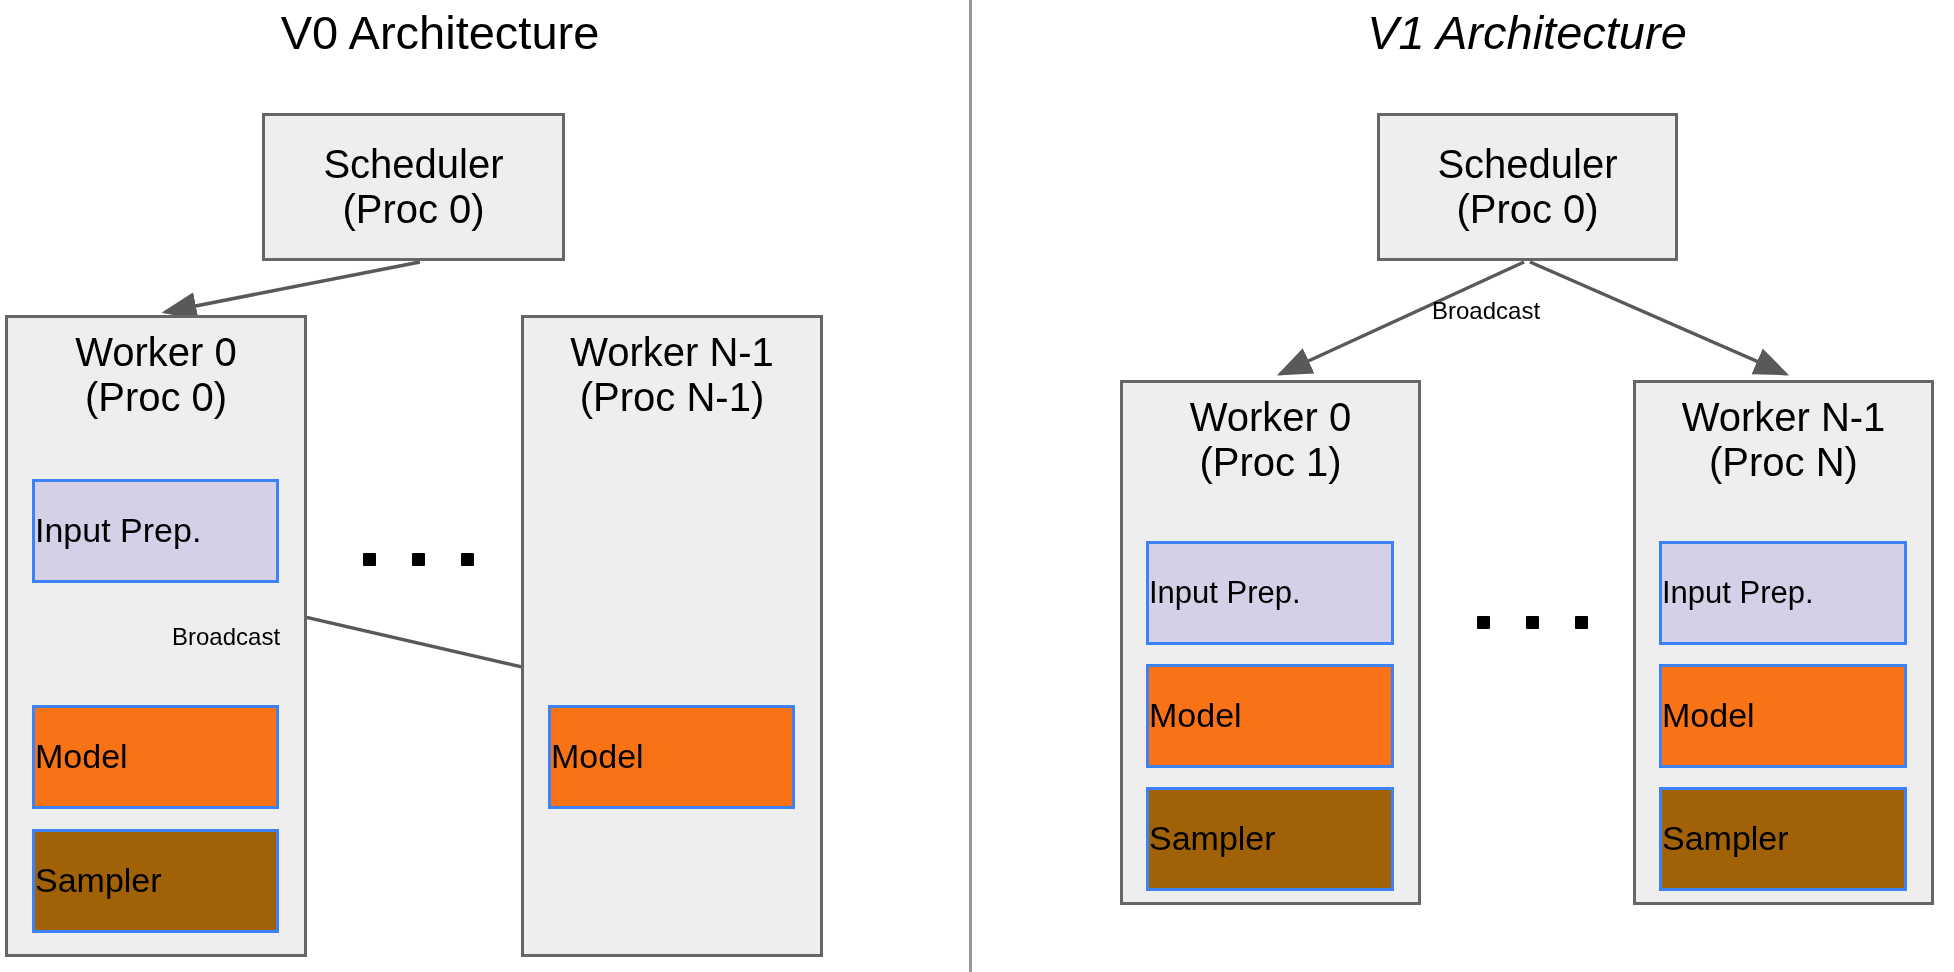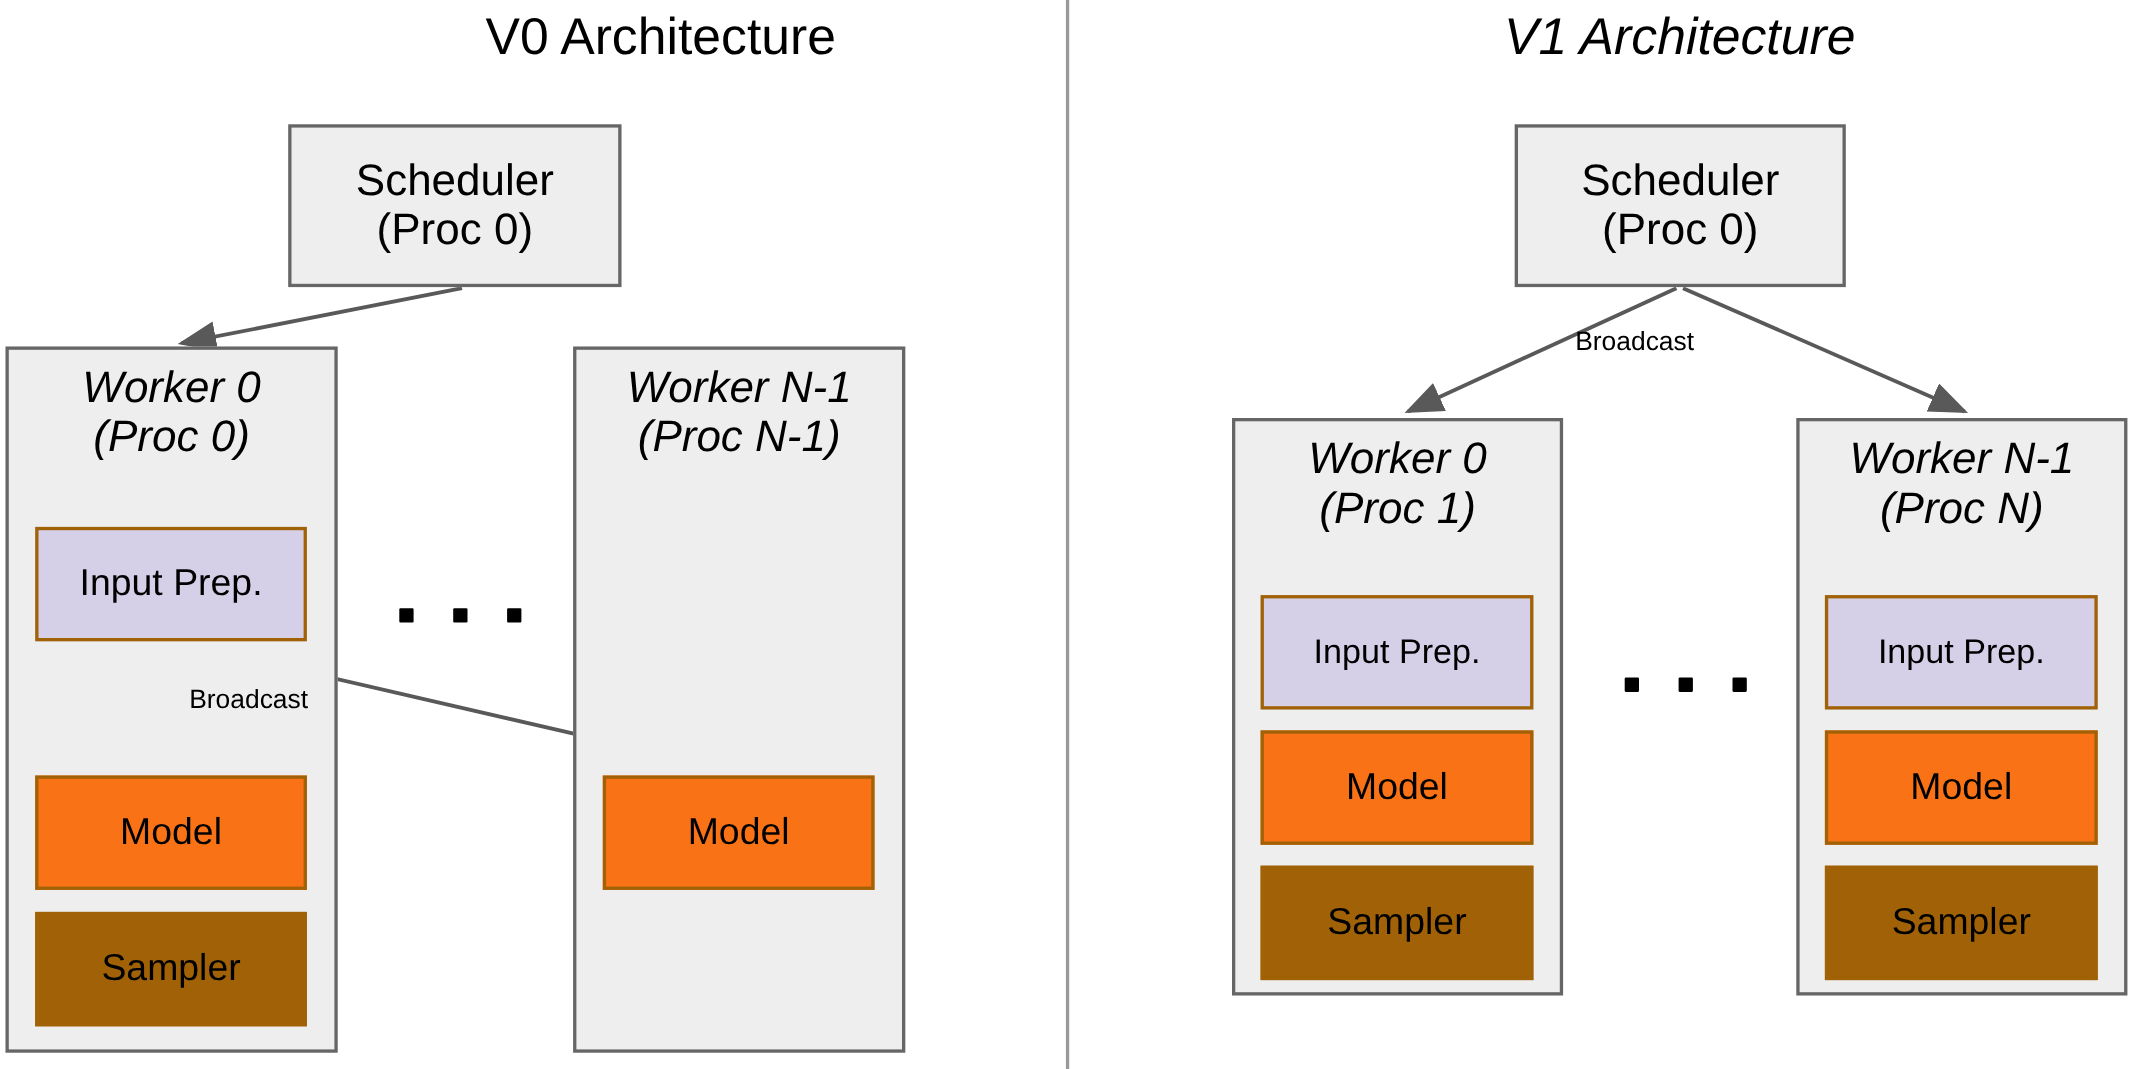--- a/index.html
+++ b/index.html
@@ -47,30 +47,29 @@
     line-height: 1.13;
     white-space: pre-line;
     color: #000;
   }
 
   .container-node {
     justify-content: flex-start;
   }
   .container-node .node-label {
     padding-top: 12px;
-    font-style: italic;
   }
 
   .subbox {
     position: absolute;
     box-sizing: border-box;
-    border: 3px solid #a16207;
+    border: 3px solid #3b82f6;
     display: flex;
     align-items: center;
-    justify-content: center;
+    justify-content: flex-start;
     text-align: center;
   }
   .subbox .sub-label {
     font-size: 34px;
     line-height: 1.1;
     color: #000;
   }
   .sub-sm .sub-label { font-size: 31px; }
 
   .fill-input  { background: #d5cfe8; }
@@ -130,21 +129,21 @@
 
     <line x1="162" y1="584" x2="665" y2="700" stroke="#595959" stroke-width="3.5" marker-end="url(#ah)"></line>
 
     <line x1="1524" y1="262" x2="1280" y2="374" stroke="#595959" stroke-width="3.5" marker-end="url(#ah)"></line>
 
     <line x1="1530" y1="262" x2="1786" y2="374" stroke="#595959" stroke-width="3.5" marker-end="url(#ah)"></line>
   </svg>
 
   <div class="divider" style="left:969px; top:0px; width:3px; height:972px;"></div>
 
-  <div class="panel-title" style="left:120px; top:8px; width:640px;text-align:right;">V0 Architecture</div>
+  <div class="panel-title" style="left:120px; top:8px; width:640px;">V0 Architecture</div>
 
   <div class="node" style="left:262px; top:113px; width:303px; height:148px; justify-content:center;">
     <div class="node-label">Scheduler
 (Proc 0)</div>
   </div>
 
   <div class="node container-node" style="left:5px; top:315px; width:302px; height:642px;">
     <div class="node-label">Worker 0
 (Proc 0)</div>
   </div>

